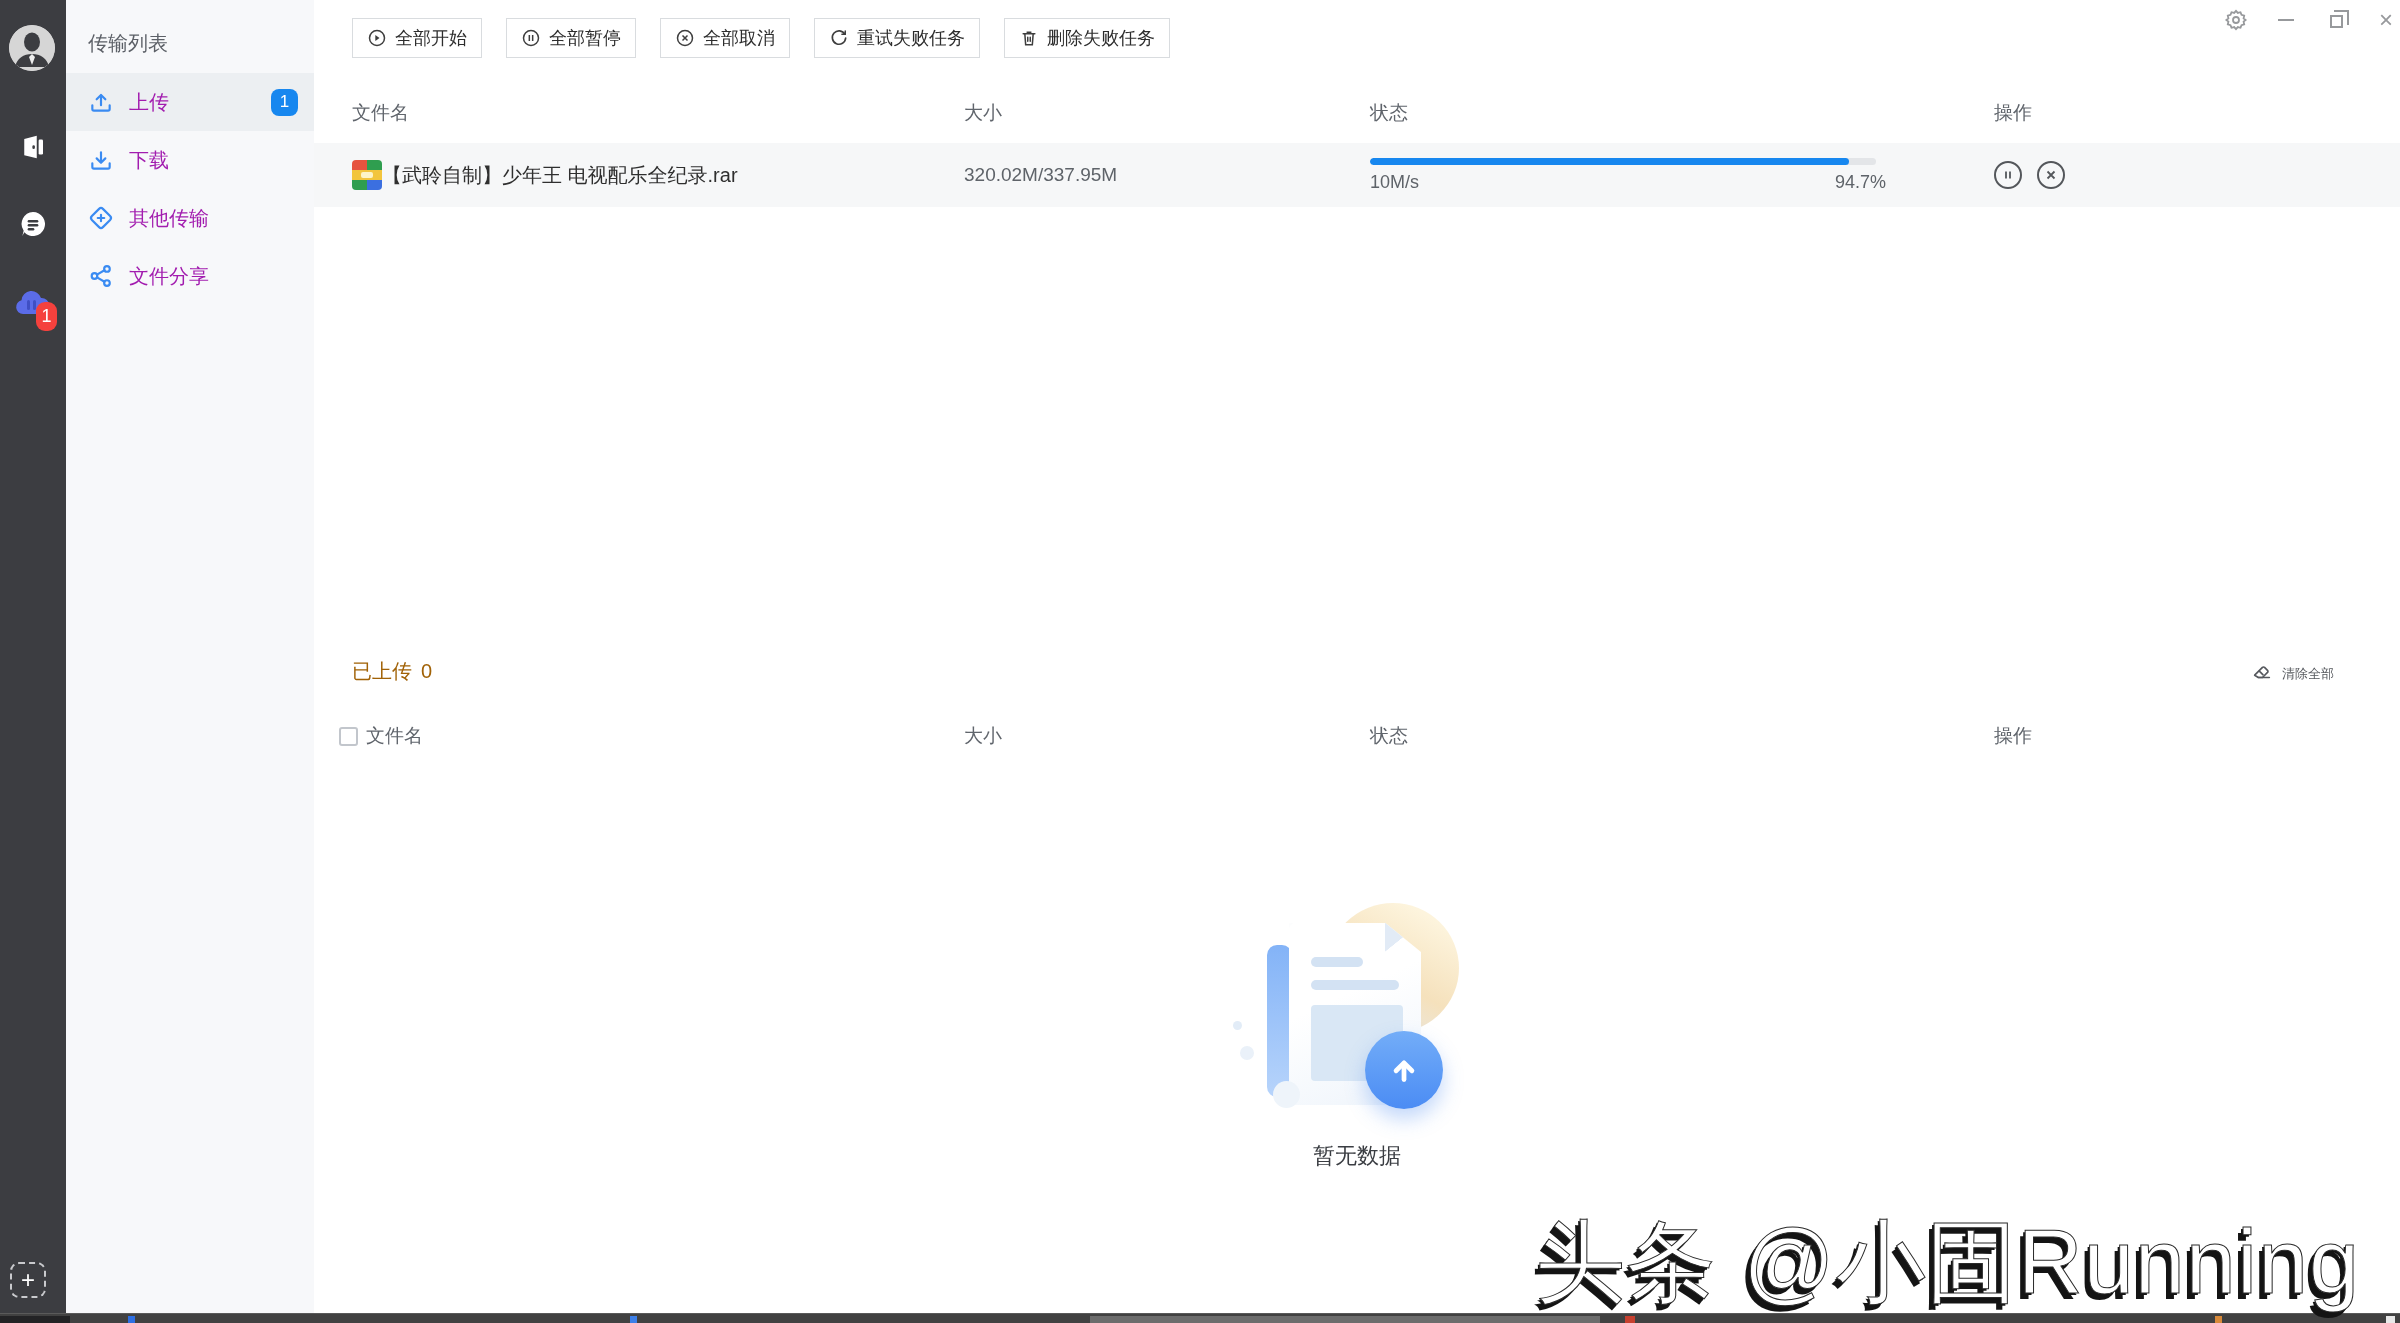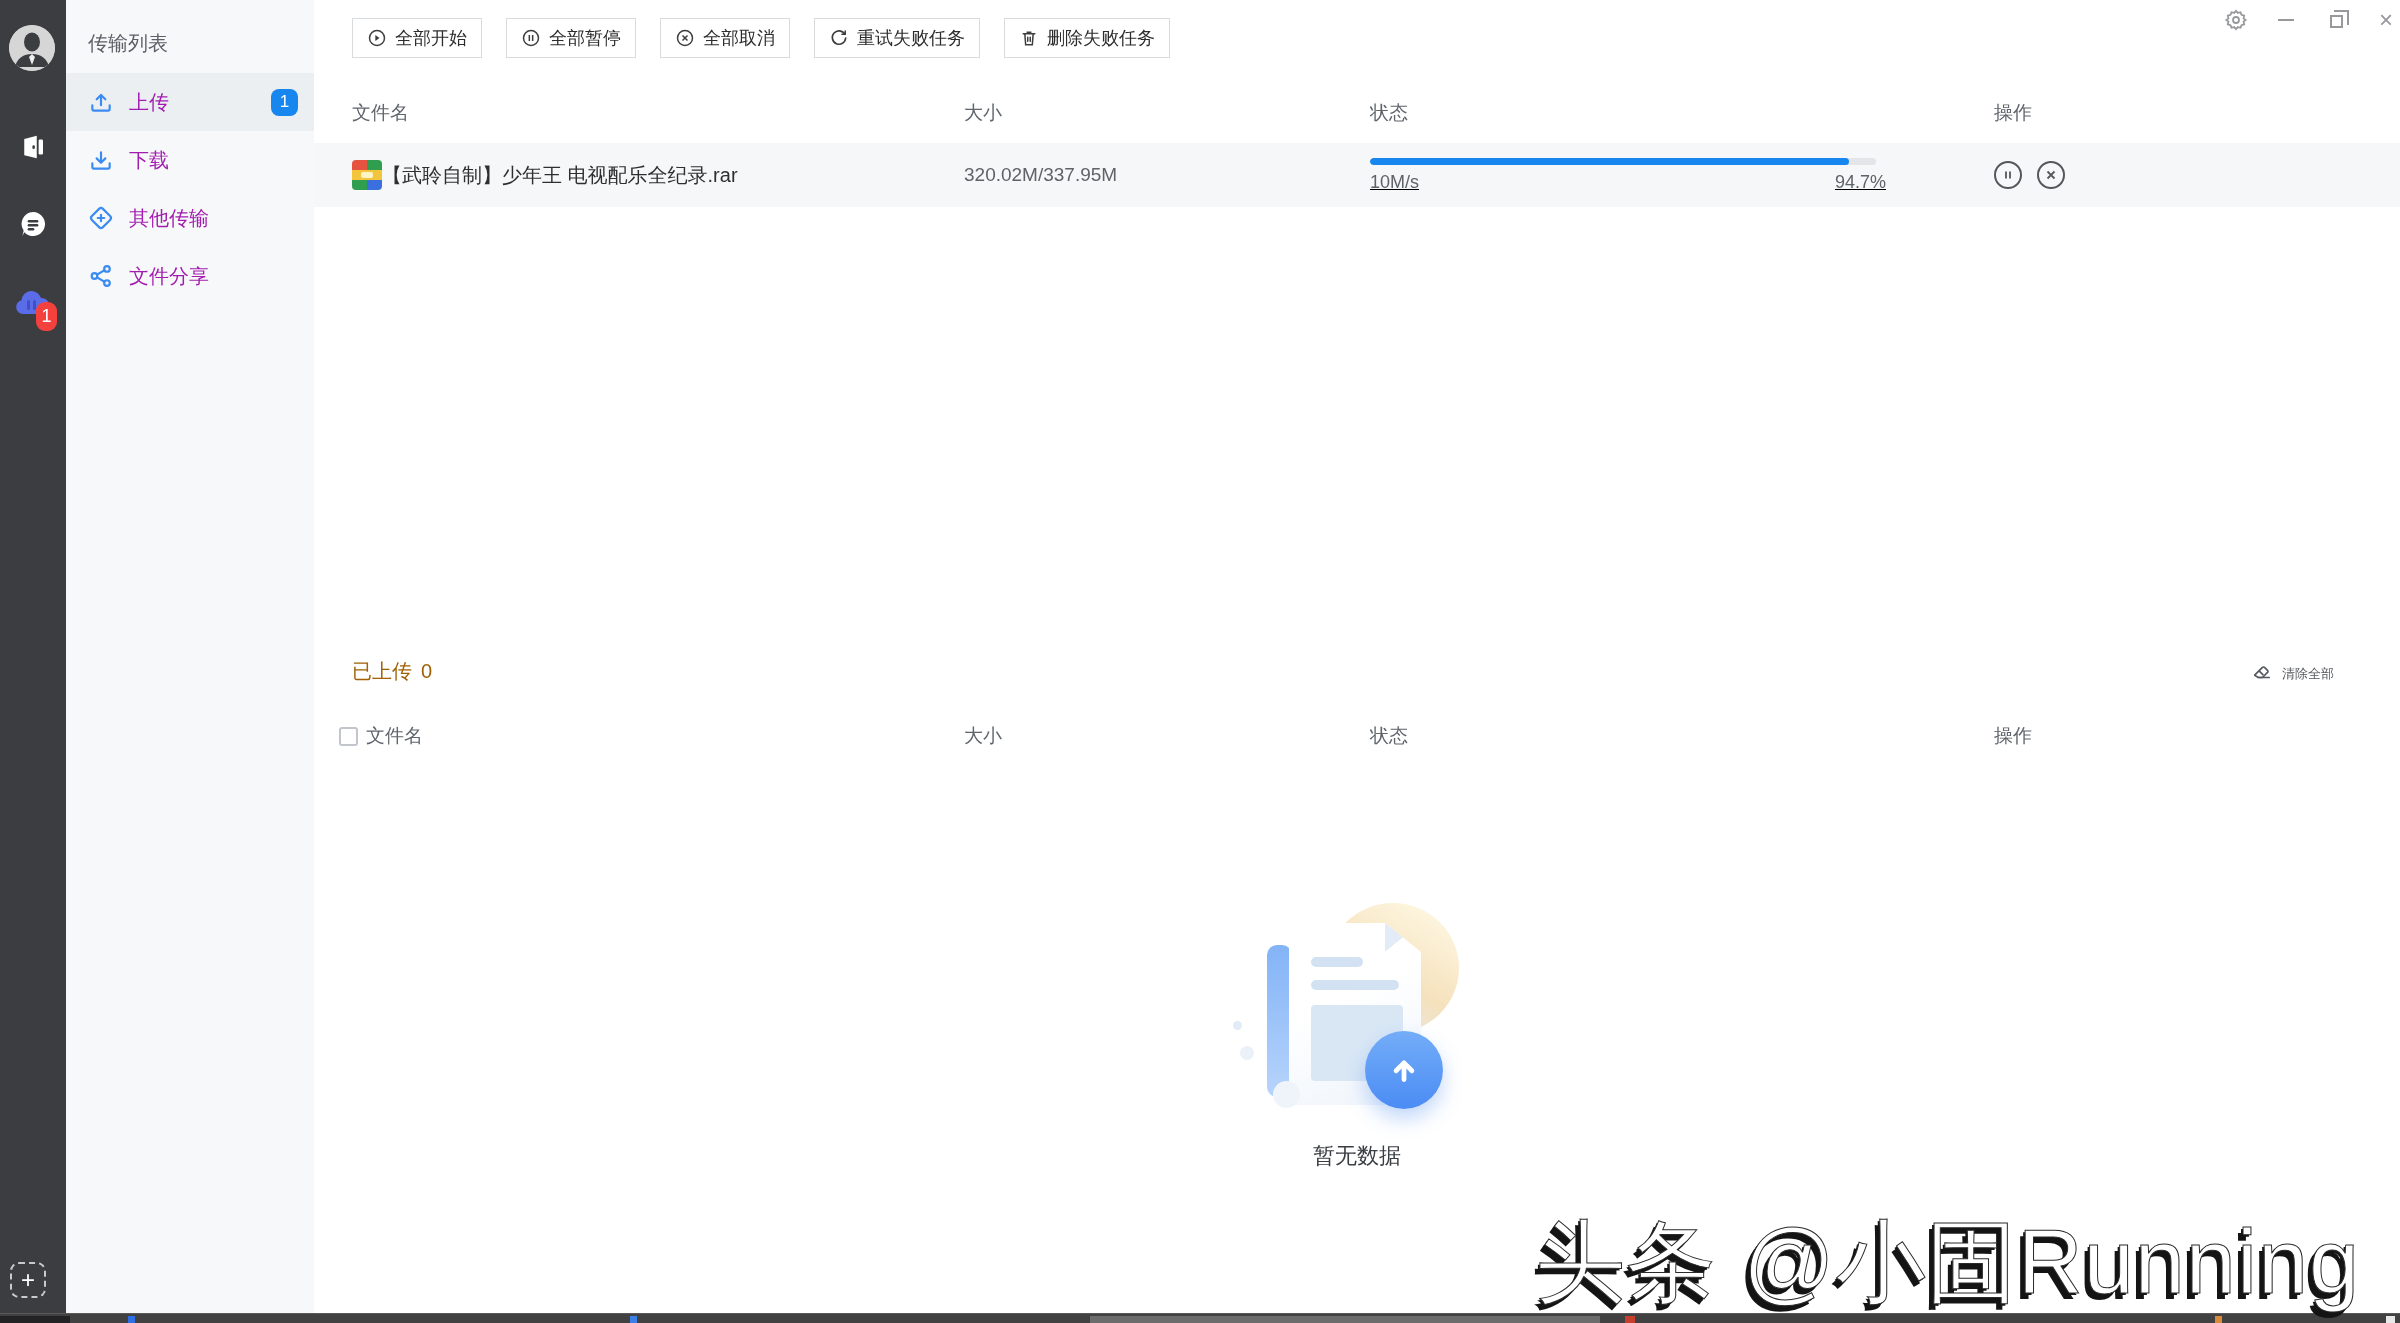--- a/index.html
+++ b/index.html
@@ -55,21 +55,21 @@
   .cell-name { display:flex; align-items:center; overflow:hidden; }
   .fname { font-size:20px; color:#2f2f2f; white-space:nowrap; }
   .fsize { font-size:19px; color:#5e6369; }
 
   .file-icon { position:relative; width:30px; height:30px; border-radius:4px; overflow:hidden; flex:0 0 auto;
     background-image:linear-gradient(90deg,#e6533f 0 50%,#2f9e4f 50%),linear-gradient(90deg,#2f9e4f 0 50%,#3b6fe0 50%);
     background-size:100% 50%; background-position:top,bottom; background-repeat:no-repeat; }
   .file-icon:before { content:""; position:absolute; left:0; right:0; top:10px; height:10px; background:#f2c53d; }
   .file-icon:after { content:""; position:absolute; left:9px; top:12px; width:12px; height:6px; background:#fdf4c6; border-radius:2px; }
 
-  .cell-status { width:506px;text-decoration:underline; }
+  .cell-status { width:506px; }
   .track { width:506px; height:7px; background:#e3e5e8; border-radius:4px; overflow:hidden; }
   .fill { height:100%; background:#1787ef; border-radius:4px; }
   .meta { display:flex; justify-content:space-between; margin-top:7px; font-size:18px; color:#5e6369; width:516px; }
 
   .cell-actions { display:flex; gap:15px; }
   .abtn { width:28px; height:28px; border:2px solid #54575b; border-radius:50%; background:transparent;
           display:flex; align-items:center; justify-content:center; cursor:pointer; }
   .abtn svg { display:block; }
 
   .section-bar { position:absolute; left:0; top:658px; width:100%; display:flex; align-items:center;

